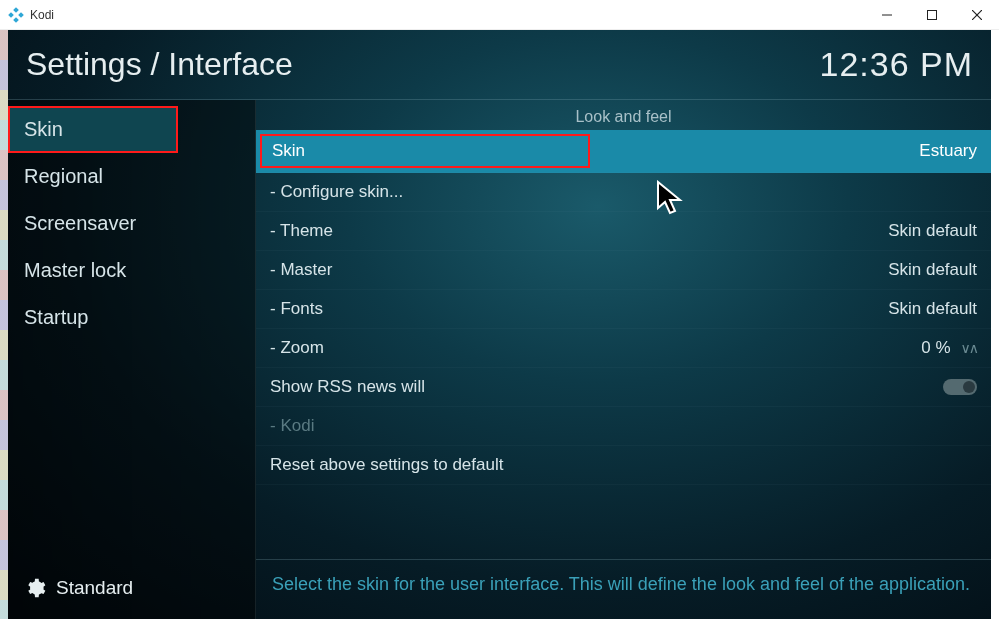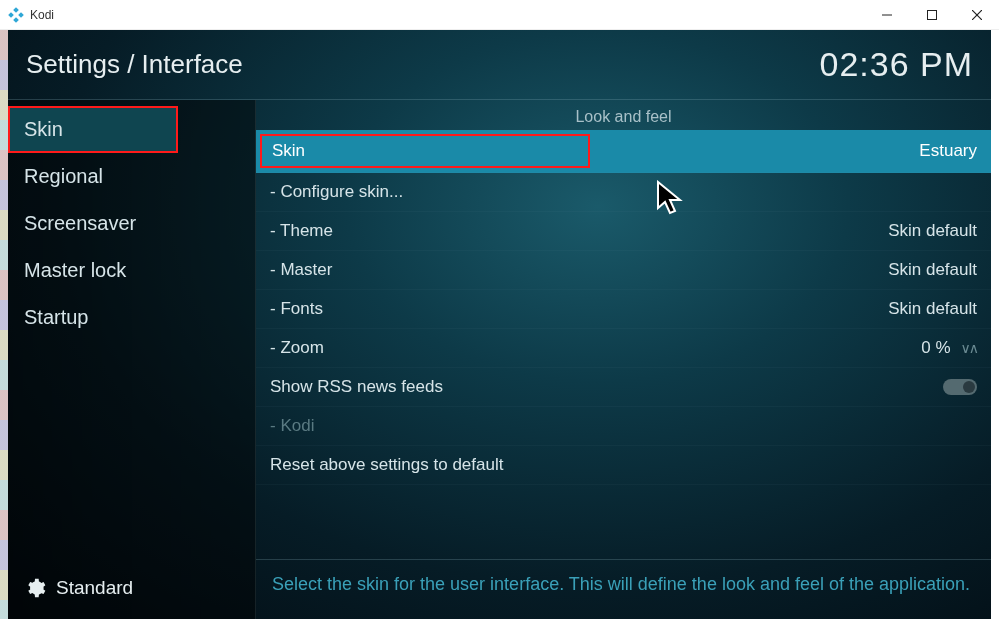--- a/index.html
+++ b/index.html
@@ -62,21 +62,21 @@
   }
   .header {
     height: 70px;
     display: flex;
     align-items: center;
     justify-content: space-between;
     padding: 0 18px 0 18px;
     border-bottom: 1px solid rgba(140,180,190,0.25);
   }
   .breadcrumb {
-    font-size: 26px;
+    font-size: 32px;
     font-weight: 300;
     color: #e6eef0;
   }
   .clock {
     font-size: 34px;
     font-weight: 300;
     color: #e6eef0;
     letter-spacing: 1px;
   }
   .body {
@@ -241,21 +241,21 @@
           </svg>
         </div>
     </div>
   </div>
 
   <div class="left-edge"></div>
 
   <div class="app">
     <div class="header">
       <div class="breadcrumb">Settings / Interface</div>
-      <div class="clock">02:36 PM</div>
+      <div class="clock">12:36 PM</div>
     </div>
 
     <div class="body">
       <div class="sidebar">
         <div id="sidebar-items">
             <div class="side-item active">Skin</div>
             <div class="side-item">Regional</div>
             <div class="side-item">Screensaver</div>
             <div class="side-item">Master lock</div>
             <div class="side-item">Startup</div>
@@ -304,21 +304,21 @@
               </div>
             </div>
             <div class="row">
               <div class="row-label-box">- Zoom</div>
               <div class="row-value">
                 <span>0 %</span>
                 <span class="spinner">∨∧</span>
               </div>
             </div>
             <div class="row">
-              <div class="row-label-box">Show RSS news feeds</div>
+              <div class="row-label-box">Show RSS news will</div>
               <div class="row-value">
                 <div class="toggle"></div>
               </div>
             </div>
             <div class="row disabled">
               <div class="row-label-box">- Kodi</div>
               <div class="row-value">
                 <span></span>
               </div>
             </div>

